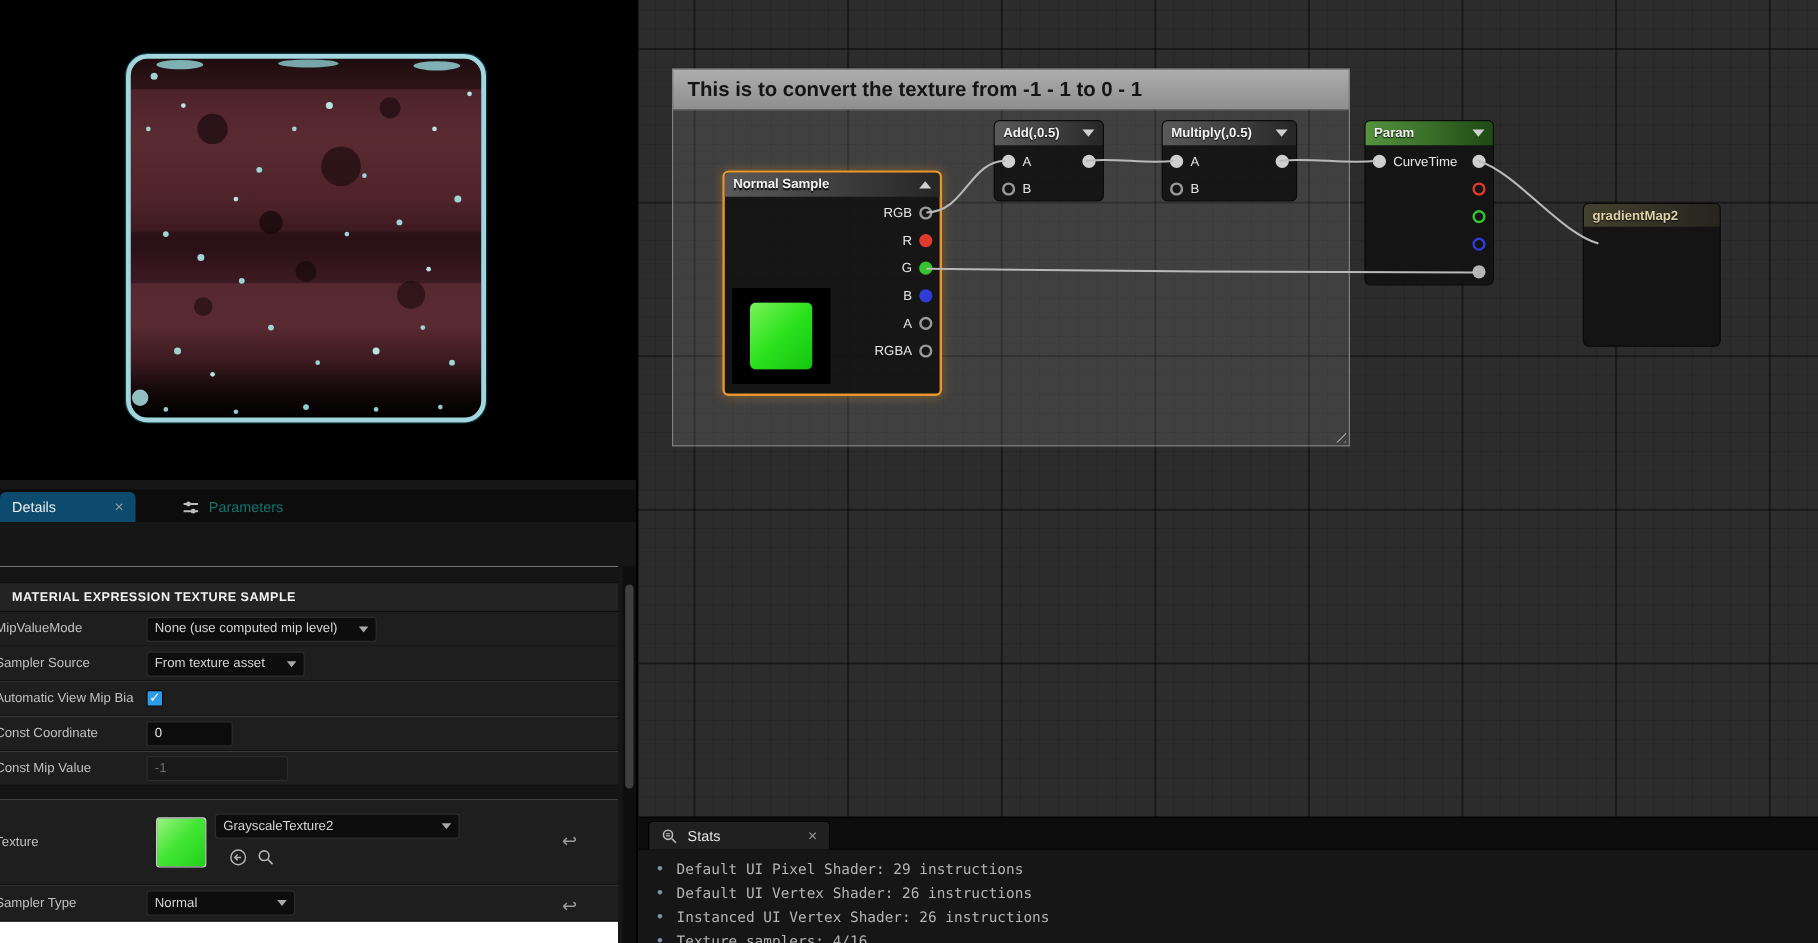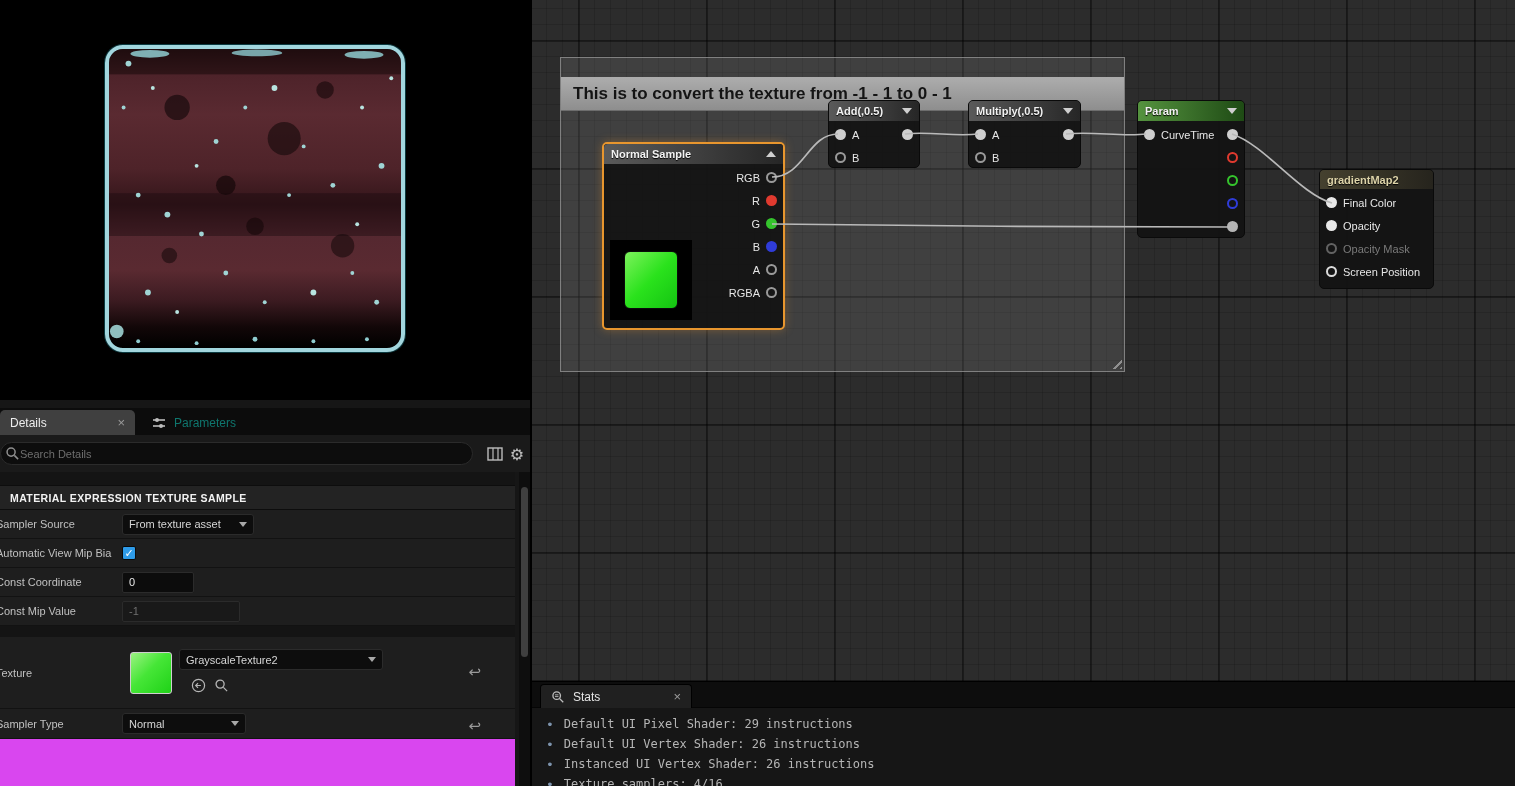--- a/index.html
+++ b/index.html
@@ -14,33 +14,33 @@
     border:4px solid #a2d6de; border-radius:18px;
     background:linear-gradient(180deg,#2a1115 0%,#4e232a 9%,#5a2a31 22%,#4e2329 40%,#33151a 52%,#552830 62%,#5a2a31 74%,#3c1b21 84%,#120708 93%,#000 100%);
     box-shadow:0 0 0 1px #0b3a40, 0 4px 14px rgba(0,0,0,.9); overflow:hidden; }
   .preview svg { position:absolute; inset:0; width:100%; height:100%; }
 
   
   .details { position:absolute; left:0; top:400px; width:530px; height:386px; background:#161616; }
   .tabbar { position:absolute; left:0; top:8px; width:530px; height:27px; background:#0c0c0c; }
   .tab { position:absolute; top:2px; height:25px; display:flex; align-items:center; gap:8px;
     padding:0 10px; font-size:12px; color:#ededed; }
-  .tab.active { left:0; width:135px; background:#404040; border-radius:5px 5px 0 0; }
+  .tab.active { left:0; width:113px; background:#0c4a6e; border-radius:5px 5px 0 0; }
   .tab.inactive { left:142px; color:#0f766e; }
   .close-x { color:#9a9a9a; font-size:13px; line-height:1; margin-left:auto; cursor:default; }
   .searchrow { position:absolute; left:0; top:35px; width:530px; height:37px; background:#1a1a1a;
     display:flex; align-items:center; }
   .searchbox { position:absolute; left:0; top:7px; width:473px; height:23px; background:#0d0d0d;
     border:1px solid #2b2b2b; border-radius:12px; display:flex; align-items:center; padding-left:4px; }
   .searchbox input { background:transparent; border:none; outline:none; color:#cfcfcf;
     font-size:11px; width:420px; font-family:inherit; }
   .searchbox input::placeholder { color:#6e6e6e; }
   .icon-btn { position:absolute; top:10px; width:18px; height:18px; display:flex;
     align-items:center; justify-content:center; color:#bdbdbd; }
-  .props { position:absolute; left:0; top:72px; width:515px; height:314px; background:#d946ef; overflow:hidden; }
+  .props { position:absolute; left:0; top:72px; width:515px; height:314px; background:#ffffff; overflow:hidden; }
   .sech { height:25px; background:#232323; border-top:1px solid #0d0d0d; border-bottom:1px solid #0d0d0d;
     display:flex; align-items:center; padding-left:10px; font-size:10.5px; font-weight:bold;
     color:#f2f2f2; letter-spacing:.4px; }
   .prow { height:29px; background:#1e1e1e; border-bottom:1px solid #121212; position:relative;
     display:flex; align-items:center; }
   .plabel { width:126px; overflow:hidden; white-space:nowrap; font-size:11px; color:#c0c0c0;
     margin-left:-4px; flex:none; }
   .dropdown { height:21px; background:#0d0d0d; border:1px solid #2b2b2b; border-radius:3px;
     display:flex; align-items:center; padding:0 6px; font-size:11px; color:#d5d5d5; gap:6px; }
   .dd-chevron { width:0; height:0; border-left:4px solid transparent; border-right:4px solid transparent;
@@ -65,21 +65,21 @@
       linear-gradient(to bottom, rgba(0,0,0,.38) 2px, transparent 2px),
       linear-gradient(to right, rgba(0,0,0,.13) 1px, transparent 1px),
       linear-gradient(to bottom, rgba(0,0,0,.13) 1px, transparent 1px);
     background-size:128px 128px,128px 128px,16px 16px,16px 16px;
     background-position:46px 40px,46px 40px,14px 8px,14px 8px;
     border-left:2px solid #000; }
 
   .comment { position:absolute; left:28px; top:57px; width:565px; height:315px;
     background:rgba(175,175,175,.16); border:1px solid rgba(150,150,150,.75); z-index:1; }
   .comment-header { height:34px; background:linear-gradient(#adadad,#8e8e8e); border-bottom:1px solid #6d6d6d;
-    display:flex; align-items:center; padding-left:12px; font-size:17px; font-weight:bold; color:#141414;margin-top:19px; }
+    display:flex; align-items:center; padding-left:12px; font-size:17px; font-weight:bold; color:#141414; }
   .resize-handle { position:absolute; right:2px; bottom:2px; width:13px; height:13px;
     background:repeating-linear-gradient(135deg, transparent 0 3px, #8f8f8f 3px 4.5px);
     clip-path:polygon(100% 0,100% 100%,0 100%); }
 
   .node { position:absolute; background:rgba(19,19,19,.94); border:1px solid #0a0a0a; border-radius:5px; z-index:4; }
   .node-header { height:20px; display:flex; align-items:center; padding:0 7px; gap:6px;
     border-radius:4px 4px 0 0; font-size:11px; font-weight:bold; color:#f2f2f2;
     text-shadow:0 1px 1px #000; background:linear-gradient(90deg,#5a5a5a,#262626); }
   .tri-up { width:0; height:0; border-left:5px solid transparent; border-right:5px solid transparent;
     border-bottom:6px solid #cfcfcf; margin-left:auto; }
@@ -180,42 +180,32 @@
           <svg width="14" height="14" viewBox="0 0 14 14">
             <line x1="1" y1="4" x2="13" y2="4" stroke="#bdbdbd" stroke-width="1.6"></line>
             <line x1="1" y1="10" x2="13" y2="10" stroke="#bdbdbd" stroke-width="1.6"></line>
             <circle cx="5" cy="4" r="2" fill="#bdbdbd"></circle>
               <circle cx="9" cy="10" r="2" fill="#bdbdbd"></circle>
           </svg>
           <span>Parameters</span>
         </div>
       </div>
 
-      <div class="searchrow">
-        <div class="searchbox">
-          <svg width="15" height="15" viewBox="0 0 16 16">
-            <circle cx="6.5" cy="6.5" r="4.3" fill="none" stroke="#8f8f8f" stroke-width="1.6"></circle>
-            <line x1="10" y1="10" x2="14" y2="14" stroke="#8f8f8f" stroke-width="1.6"></line>
-          </svg>
-          <input type="text" placeholder="Search Details" style="">
-        </div>
-        <div class="icon-btn" style="left:486px;">
-          <svg width="16" height="16" viewBox="0 0 16 16">
-            <rect x="1" y="2" width="14" height="12" fill="none" stroke="#bdbdbd" stroke-width="1.4"></rect>
-            <line x1="6" y1="2" x2="6" y2="14" stroke="#bdbdbd" stroke-width="1.2"></line>
-            <line x1="11" y1="2" x2="11" y2="14" stroke="#bdbdbd" stroke-width="1.2"></line>
-          </svg>
-        </div>
-        <div class="icon-btn" style="left:508px; font-size:16px;">⚙</div>
-      </div>
 
       <div class="props">
         <div style="height:13px; background:#141414;"></div>
         <div class="sech">MATERIAL EXPRESSION TEXTURE SAMPLE</div>
 
+        <div class="prow">
+          <span class="plabel">MipValueMode</span>
+          <div class="dropdown" style="width:192px;">
+            <span>None (use computed mip level)</span>
+            <span class="dd-chevron"></span>
+          </div>
+        </div>
 
         <div class="prow">
           <span class="plabel">Sampler Source</span>
           <div class="dropdown" style="width:132px;">
             <span>From texture asset</span>
             <span class="dd-chevron"></span>
           </div>
         </div>
 
         <div class="prow">
@@ -387,38 +377,20 @@
           </div>
         <div class="pinrow">
             <span class="pin fill" style="background:#b5b5b5;"></span>
           </div>
       </div>
     </div>
 
     <div class="node" style="left:787px; top:169px; width:115px; height:120px;">
       <div class="node-header" style="height:19px; background:linear-gradient(90deg,#45412f,#26241d); color:#ddd3a8;">
         <span>gradientMap2</span>
-      </div>
-      <div class="ts-in" style="top:21px;">
-        <div class="pinrow">
-            <span class="pin fill" style="background:#e8e8e8;"></span>
-          <span>Final Color</span>
-          </div>
-        <div class="pinrow">
-            <span class="pin fill" style="background:#e8e8e8;"></span>
-          <span>Opacity</span>
-          </div>
-        <div class="pinrow" style="color:#7a7a7a;">
-            <span class="pin ring dim"></span>
-          <span>Opacity Mask</span>
-          </div>
-        <div class="pinrow">
-            <span class="pin ring" style="border-color:#dcdcdc;"></span>
-          <span>Screen Position</span>
-          </div>
       </div>
     </div>
 
     <svg class="wires" width="985" height="786">
       <path d="M240,177 C272,177 276,134 306,134"></path>
       <path d="M373,134 C398,131 422,137 446,134"></path>
       <path d="M534,134 C560,131 590,137 614,134"></path>
       <path d="M700,134 C733,145 768,194 800,203"></path>
       <path d="M240,224 C340,226 600,227 698,227"></path>
     </svg>

